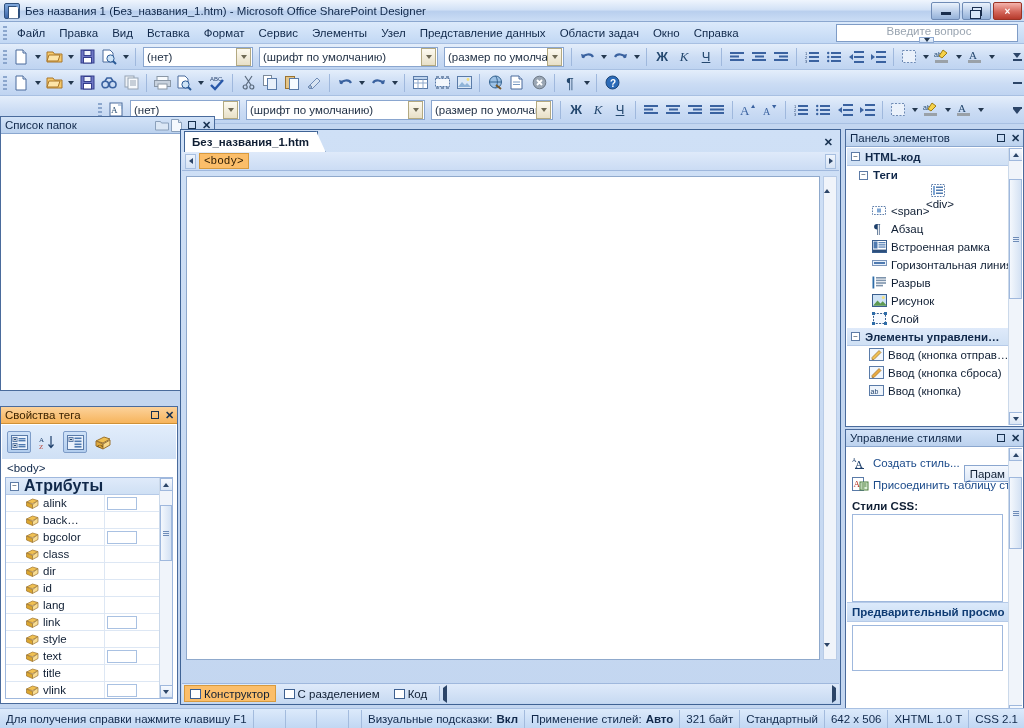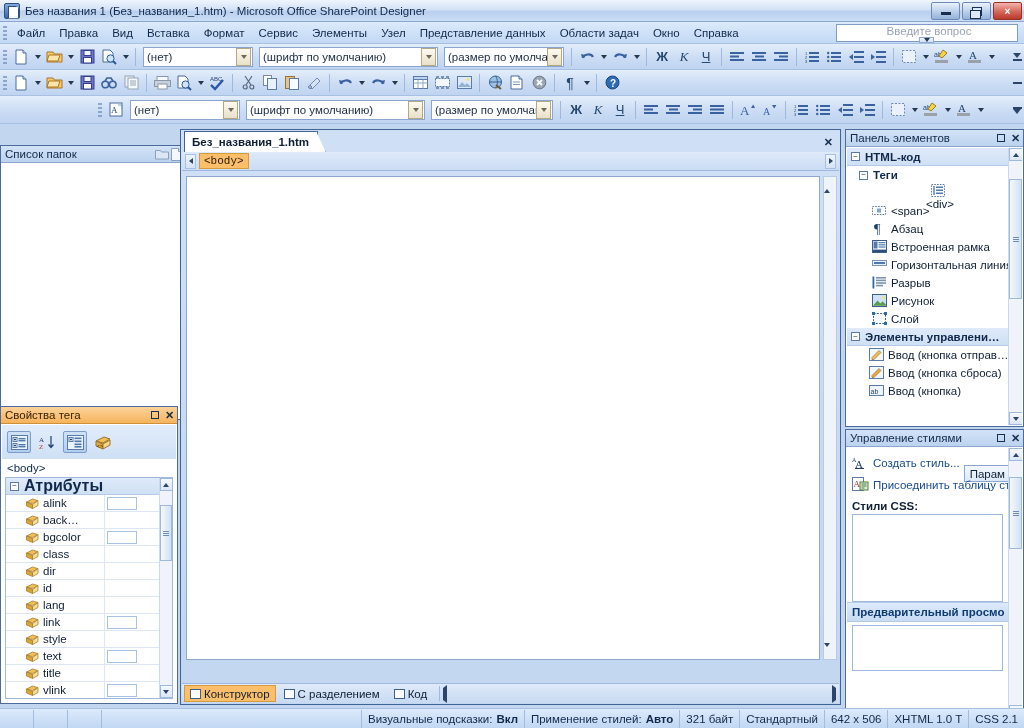--- a/index.html
+++ b/index.html
@@ -116,21 +116,21 @@
     border-bottom:1px solid #8ba7cf;padding-left:4px;
   }
   .panel-hdr.orange{background:linear-gradient(to bottom,#fcd29b,#f6b45c);border-bottom:1px solid #cf9137;}
   .panel-hdr .ptitle{font-size:11.5px;color:#10284a;white-space:nowrap;flex:1;}
   .panel-hdr.orange .ptitle{color:#3a2200;}
   .hicon{width:15px;height:15px;display:flex;align-items:center;justify-content:center;flex:0 0 auto;}
   .xglyph{font-size:11px;font-weight:bold;color:#16304f;line-height:1;}
   .sqglyph{width:8px;height:8px;border:1.5px solid #16304f;}
 
   
-  #folderList{left:0;top:145px;width:215px;height:275px;}
+  #folderList{left:0;top:116px;width:215px;height:275px;}
   #folderList .body{position:absolute;left:1px;top:18px;right:1px;bottom:1px;background:#fff;}
 
   
   #tagProps{left:0;top:406px;width:178px;height:298px;}
   #tagProps .tp-tools{
     position:absolute;left:1px;top:18px;right:1px;height:34px;
     background:linear-gradient(to bottom,#e2edfb,#cfe0f5);
     display:flex;align-items:center;padding-left:5px;gap:4px;
   }
   .tpbtn{width:24px;height:22px;display:flex;align-items:center;justify-content:center;
@@ -1385,20 +1385,21 @@
           </div>
         <div style="flex:1"></div>
         <div class="ar">
             <i class="tri-r"></i>
           </div>
       </div>
     </div>
   </div>
 
   <div class="statusbar">
+    <div class="sb-cell first">Для получения справки нажмите клавишу F1</div>
     <div class="sb-cell blank"></div>
     <div class="sb-cell blank"></div>
     <div class="sb-cell blank"></div>
     <div class="sb-cell grow"></div>
     <div class="sb-cell">
       <span class="sb-pair">
         <span>Визуальные подсказки:</span>
         <span class="sb-b">Вкл</span>
       </span>
     </div>

